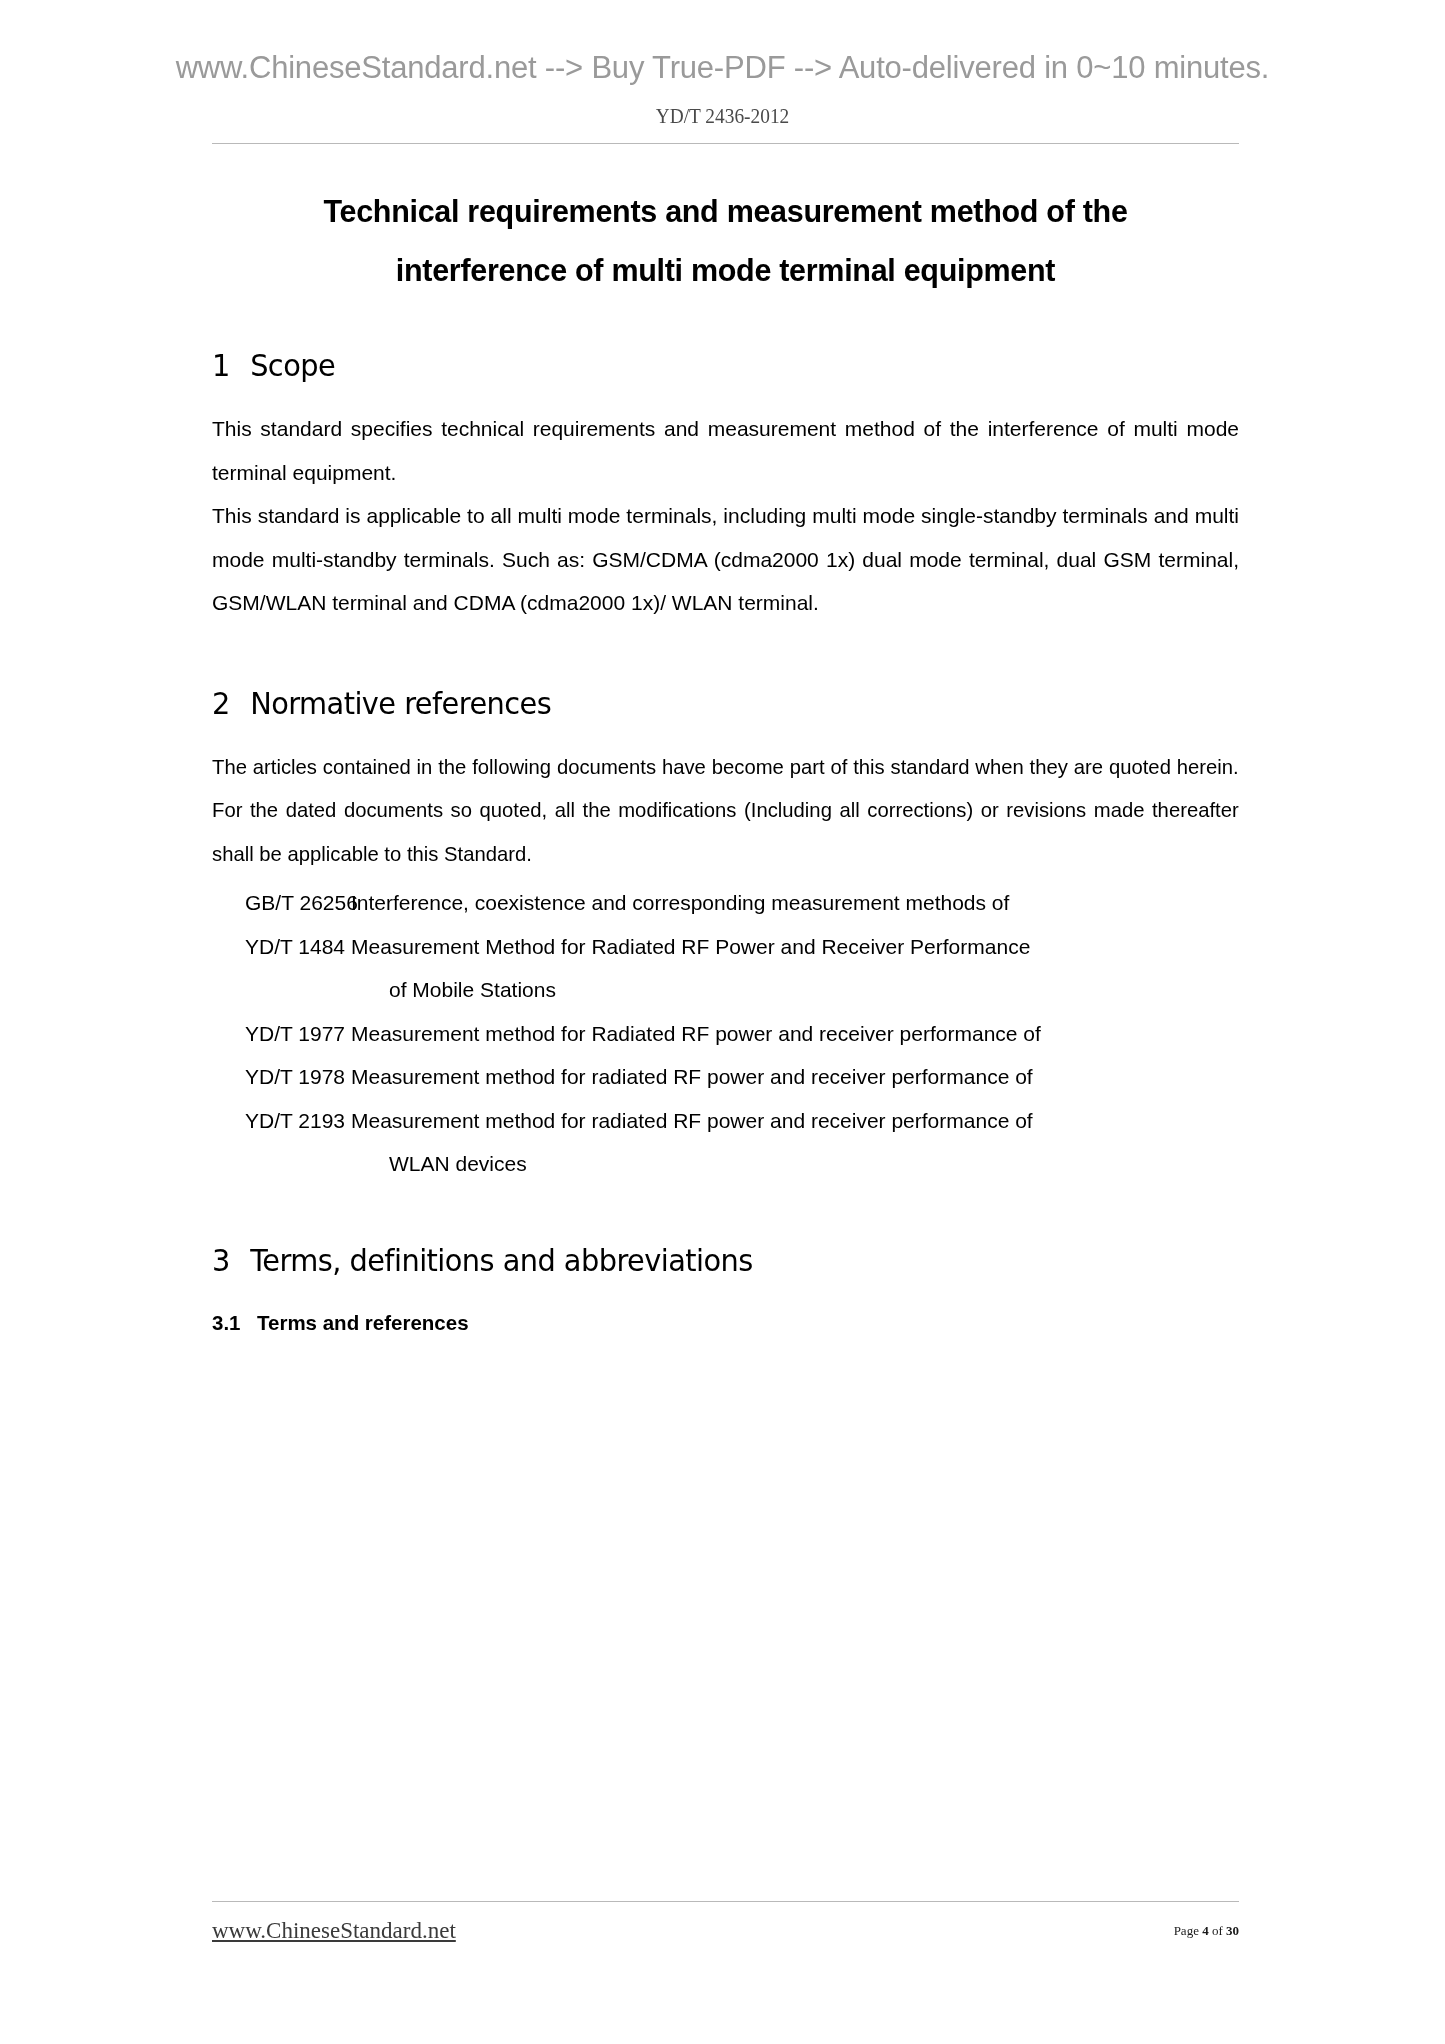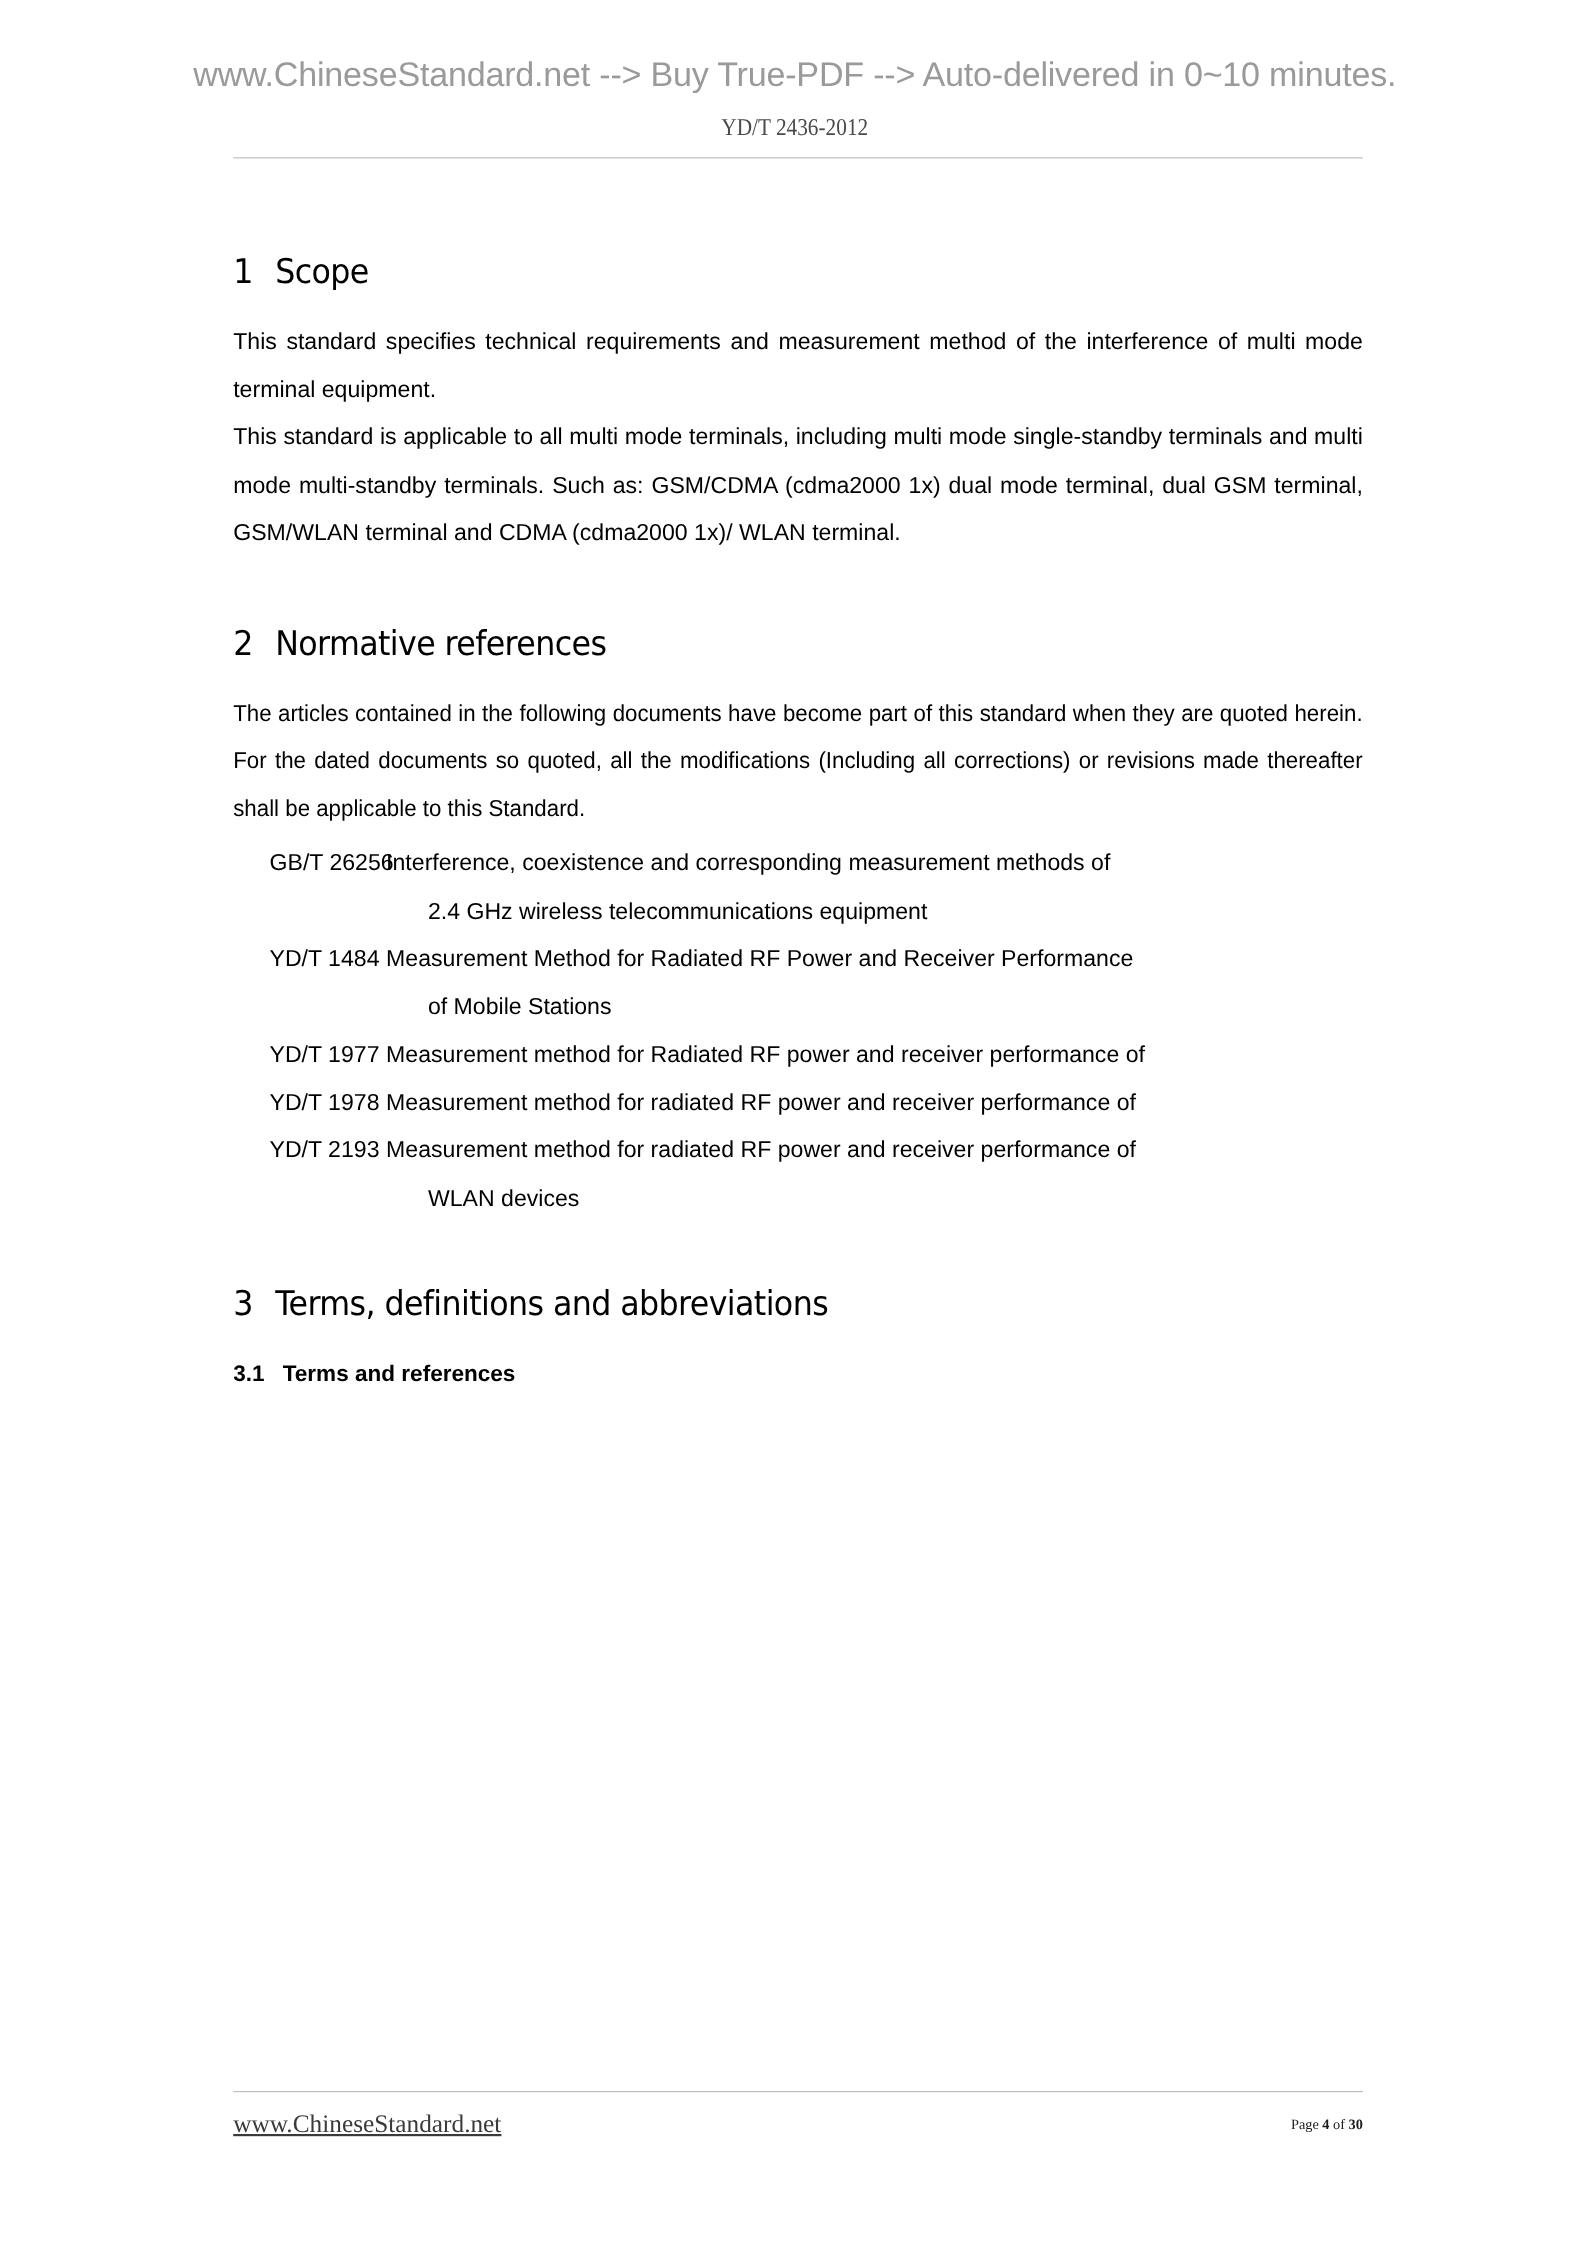--- a/index.html
+++ b/index.html
@@ -192,20 +192,24 @@
 <body>
 
 <div class="page">
 
   <div class="watermark">www.ChineseStandard.net --&gt; Buy True-PDF --&gt; Auto-delivered in 0~10 minutes.</div>
   <div class="std-number">YD/T 2436-2012</div>
   <div class="rule-top"></div>
 
   <div class="content">
 
+    <div class="doc-title">
+      <span>Technical requirements and measurement method of the</span>
+      <span class="line2">interference of multi mode terminal equipment</span>
+    </div>
 
     <div class="sec-scope-wrap">
       <h1 class="sec">
         <span class="num">1</span><span>Scope</span>
       </h1>
       <p class="body first">This standard specifies technical requirements and measurement method of the interference of multi mode terminal equipment.</p>
       <p class="body">This standard is applicable to all multi mode terminals, including multi mode single-standby terminals and multi mode multi-standby terminals. Such as: GSM/CDMA (cdma2000 1x) dual mode terminal, dual GSM terminal, GSM/WLAN terminal and CDMA (cdma2000 1x)/ WLAN terminal.</p>
     </div>
 
     <div class="sec-norm-wrap">
@@ -213,21 +217,20 @@
         <span class="num">2</span><span>Normative references</span>
       </h1>
       <p class="body cond first">The articles contained in the following documents have become part of this standard when they are quoted herein. For the dated documents so quoted, all the modifications (Including all corrections) or revisions made thereafter shall be applicable to this Standard.</p>
 
       <div class="ref-list">
 
         <div class="ref-item">
           <span class="ref-code">GB/T 26256</span>
           <span class="ref-text">Interference, coexistence and corresponding measurement methods of</span>
         </div>
-        <div class="ref-cont">2.4 GHz wireless telecommunications equipment</div>
 
         <div class="ref-item">
           <span class="ref-code">YD/T 1484</span>
           <span class="ref-text">Measurement Method for Radiated RF Power and Receiver Performance</span>
         </div>
         <div class="ref-cont">of Mobile Stations</div>
 
         <div class="ref-item">
           <span class="ref-code">YD/T 1977</span>
           <span class="ref-text">Measurement method for Radiated RF power and receiver performance of</span>

